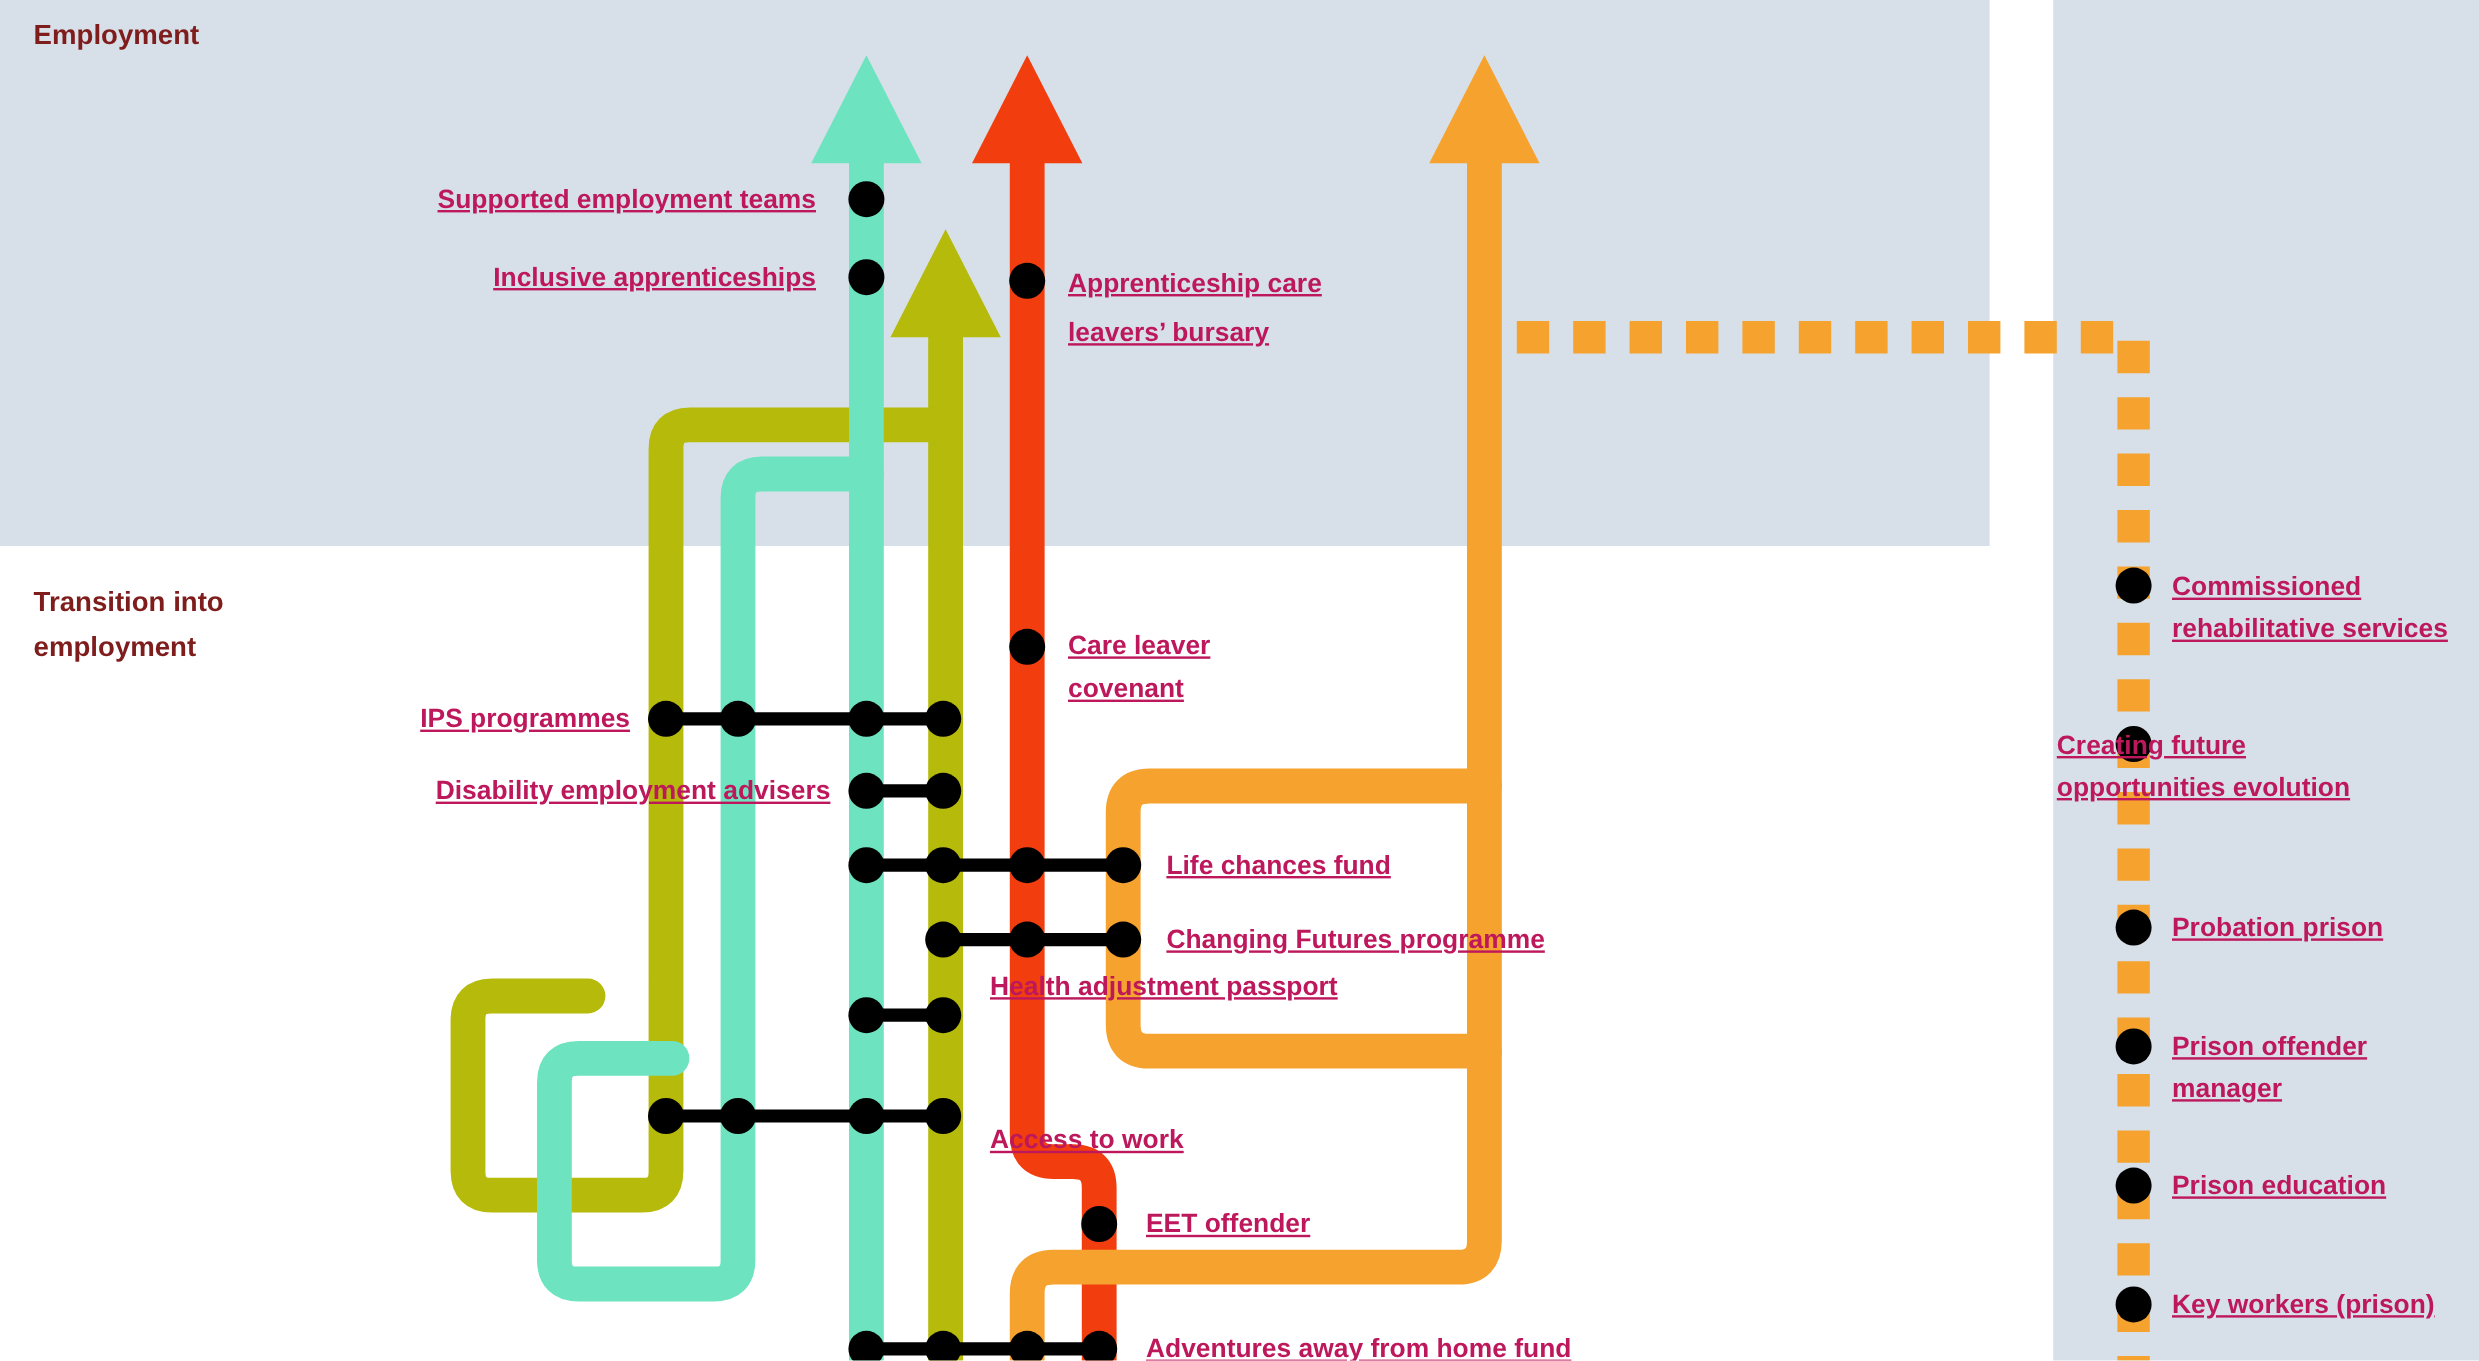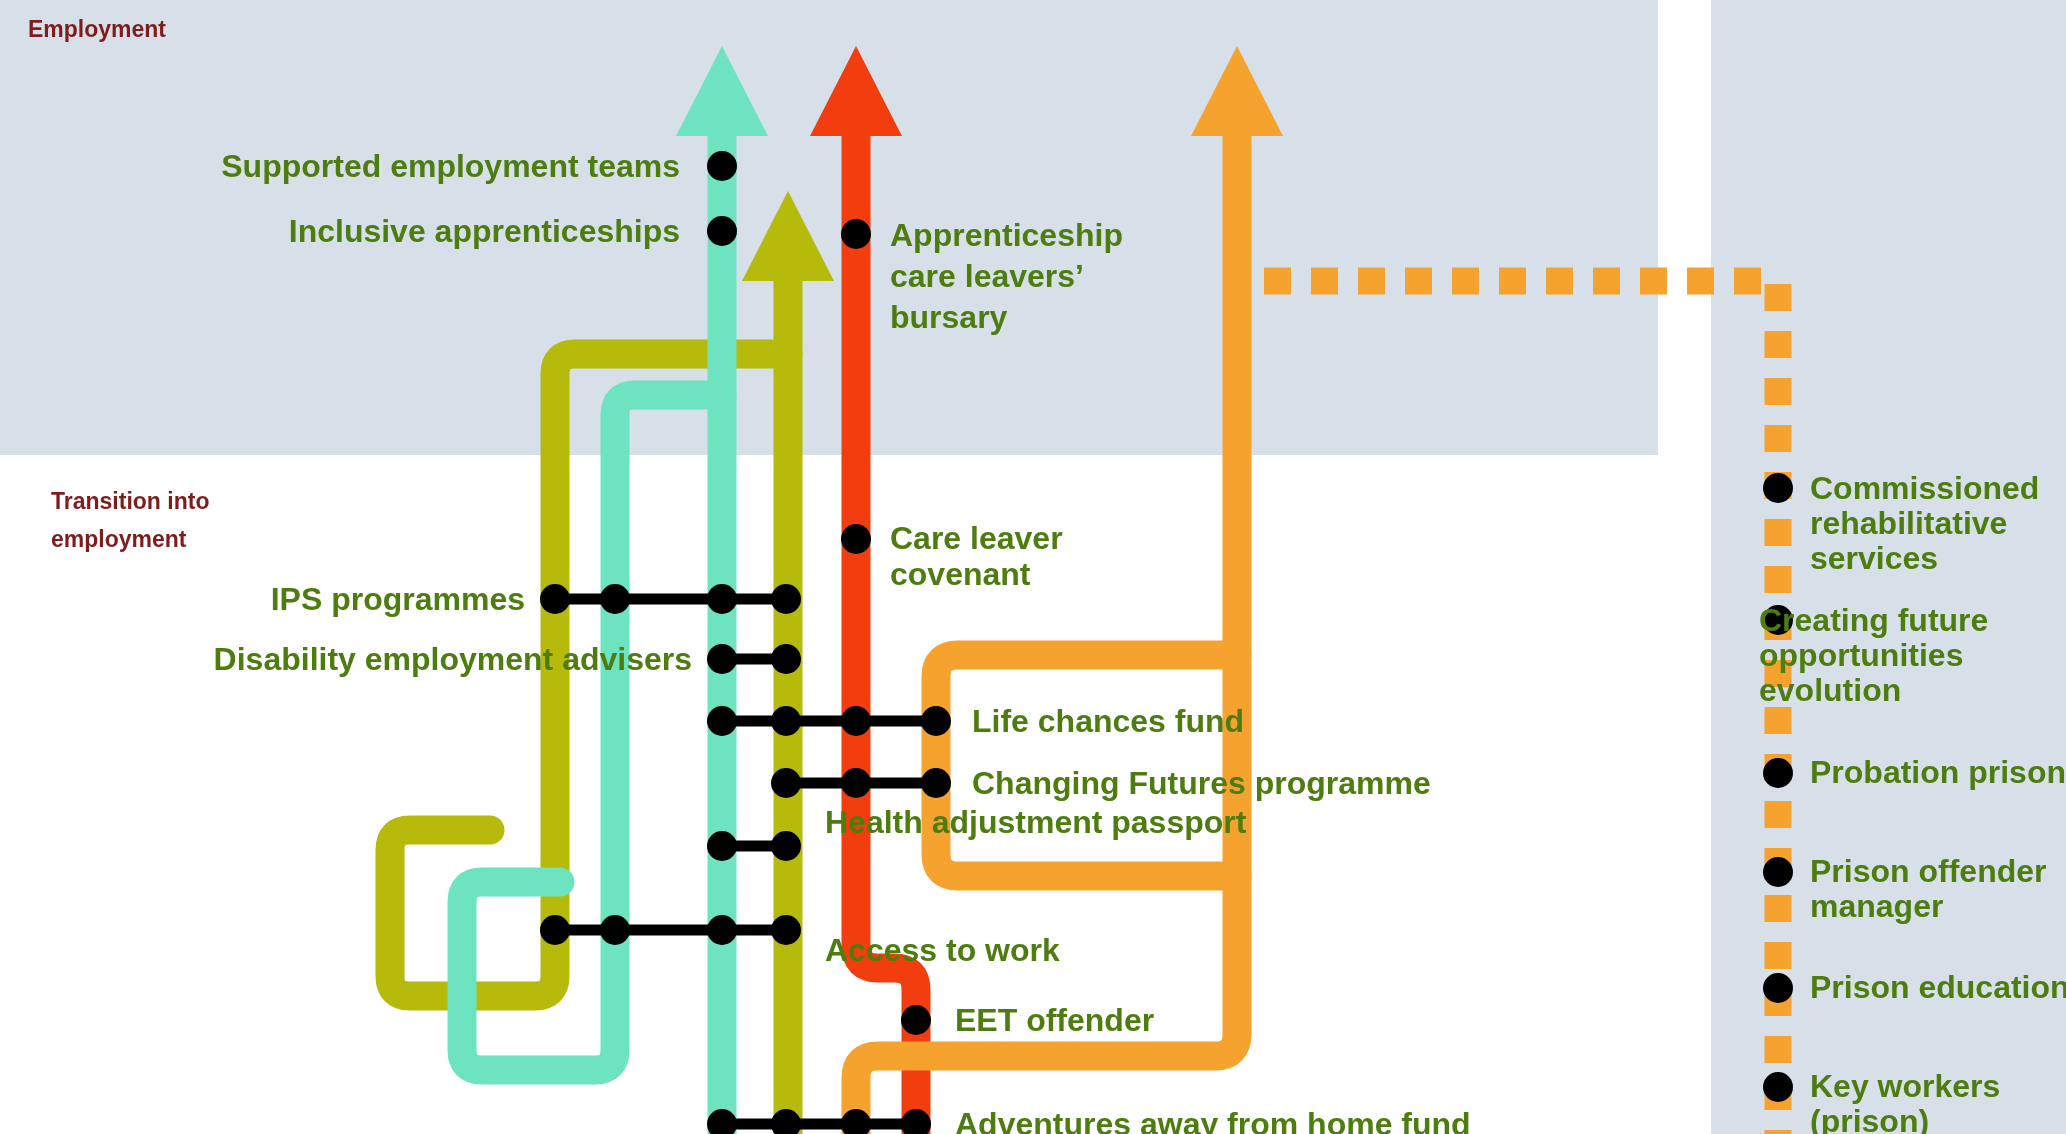--- a/index.html
+++ b/index.html
@@ -12,22 +12,22 @@
   #band-right { left:1711px; top:0; width:355px; height:1134px; }
   svg.map { position:absolute; left:0; top:0; }
 
   .heading {
     position:absolute; font-weight:bold; font-size:23px; line-height:38px;
     color:#7f1d1d; white-space:nowrap;
   }
   .heading.wrap { white-space:normal; }
 
   .label {
-    position:absolute; font-weight:bold; font-size:32px; line-height:36px;
-    color:#4d7c0f; white-space:nowrap;
+    position:absolute; font-weight:bold; font-size:22px; line-height:36px;
+    color:#be185d; white-space:nowrap;text-decoration:underline;
   }
   .label.wrap { white-space:normal; }
   .label.right { text-align:right; }
   .label.cjs  { line-height:35px; }
 
   
   .tube { fill:none; stroke-width:29; stroke-linecap:round; }
   .s-olive  { stroke:#b5ba0b; }
   .s-teal   { stroke:#6ee3c0; }
   .s-red    { stroke:#f23d0e; }
@@ -117,36 +117,36 @@
       <circle class="dot" cx="1778" cy="488" r="15"></circle>
       <circle class="dot" cx="1778" cy="620" r="15"></circle>
       <circle class="dot" cx="1778" cy="773" r="15"></circle>
       <circle class="dot" cx="1778" cy="872" r="15"></circle>
       <circle class="dot" cx="1778" cy="988" r="15"></circle>
       <circle class="dot" cx="1778" cy="1087" r="15"></circle>
     </g>
   </svg>
 
   <div class="heading" style="left:28px; top:10px;">Employment</div>
-  <div class="heading wrap" style="left:28px; top:482px; width:270px;margin-left:23px;">Transition into employment</div>
+  <div class="heading wrap" style="left:28px; top:482px; width:270px;">Transition into employment</div>
 
   <div class="label right" style="left:150px; top:148px; width:530px;">Supported employment teams</div>
   <div class="label right" style="left:150px; top:213px; width:530px;">Inclusive apprenticeships</div>
   <div class="label right" style="left:150px; top:581px; width:375px;">IPS programmes</div>
   <div class="label right" style="left:150px; top:641px; width:542px;">Disability employment advisers</div>
 
   <div class="label wrap" style="left:890px; top:215px; width:270px; line-height:41px;">Apprenticeship care leavers’ bursary</div>
   <div class="label wrap" style="left:890px; top:520px; width:220px;">Care leaver covenant</div>
   <div class="label" style="left:972px; top:703px;">Life chances fund</div>
   <div class="label" style="left:972px; top:765px;">Changing Futures programme</div>
   <div class="label" style="left:825px; top:804px;">Health adjustment passport</div>
   <div class="label" style="left:825px; top:932px;">Access to work</div>
   <div class="label" style="left:955px; top:1002px;">EET offender</div>
   <div class="label" style="left:955px; top:1106px;">Adventures away from home fund</div>
 
   <div class="label cjs wrap" style="left:1810px; top:471px; width:250px;">Commissioned rehabilitative services</div>
-  <div class="label cjs wrap" style="left:1714px; top:603px; width:250px;margin-left:45px;">Creating future opportunities evolution</div>
+  <div class="label cjs wrap" style="left:1714px; top:603px; width:250px;">Creating future opportunities evolution</div>
   <div class="label cjs" style="left:1810px; top:755px;">Probation prison</div>
   <div class="label cjs wrap" style="left:1810px; top:854px; width:240px;">Prison offender manager</div>
   <div class="label cjs" style="left:1810px; top:970px;">Prison education</div>
   <div class="label cjs wrap" style="left:1810px; top:1069px; width:220px;">Key workers (prison)</div>
 
 </div>
 
 </body></html>

